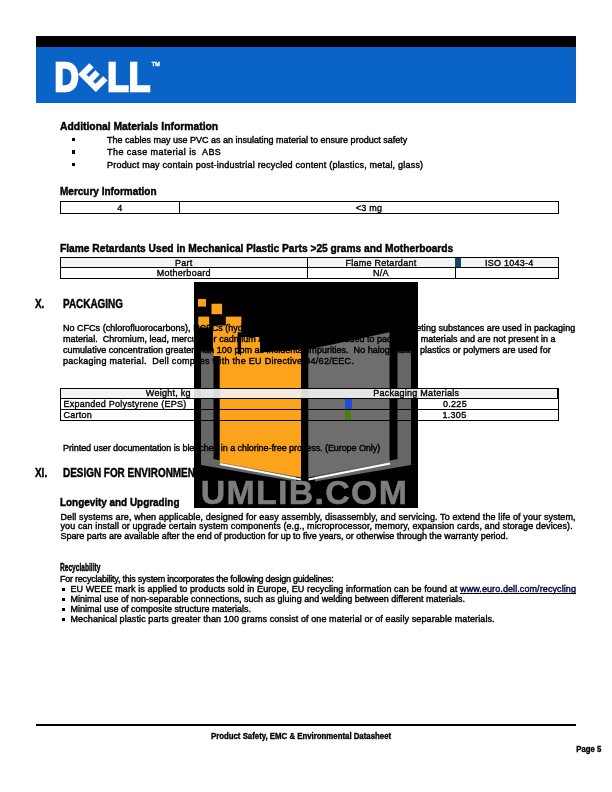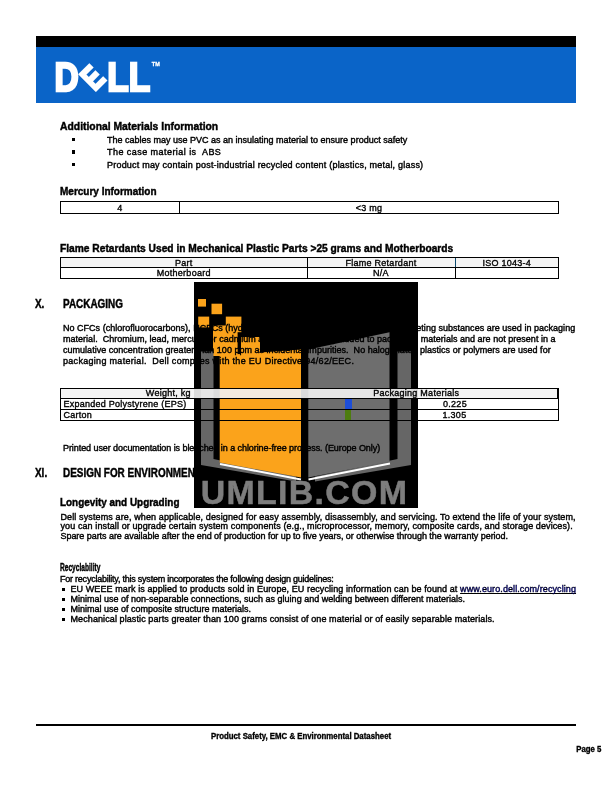--- a/index.html
+++ b/index.html
@@ -72,21 +72,21 @@
   <div class="row" style="height:11.1px">
     <div class="cell" style="width:118px;border-right:1px solid #000">4</div>
     <div class="cell" style="flex:1">&lt;3 mg</div>
   </div>
 </div>
 
 <div class="abs h2" style="left:60px;top:241.9px;transform:scaleX(0.897)">Flame Retardants Used in Mechanical Plastic Parts &gt;25 grams and Motherboards</div>
 <div class="tbl" style="left:60px;top:256.9px;width:497px">
   <div class="row" style="height:9.6px;border-bottom:1px solid #000">
     <div class="cell hdr" style="width:245.5px;border-right:1px solid #000">Part</div>
-    <div class="cell hdr" style="width:147px;border-right:1px solid #0c4a6e">Flame Retardant</div>
+    <div class="cell hdr" style="width:147px;border-right:6px solid #0c4a6e">Flame Retardant</div>
     <div class="cell hdr" style="flex:1">ISO 1043-4</div>
   </div>
   <div class="row" style="height:9.6px">
     <div class="cell" style="width:245.5px;border-right:1px solid #000">Motherboard</div>
     <div class="cell" style="width:147px;border-right:1px solid #000">N/A</div>
     <div class="cell" style="flex:1"></div>
   </div>
 </div>
 
 <div class="abs h1" style="left:34.5px;top:297.2px;transform:scaleX(0.776)">X.</div>
@@ -111,21 +111,21 @@
   </div>
 </div>
 
 <div class="abs t" style="left:63px;top:442.7px;letter-spacing:-0.07px">Printed user documentation is bleached in a chlorine-free process. (Europe Only)</div>
 
 <div class="abs h1" style="left:34.5px;top:466.1px;transform:scaleX(0.776)">XI.</div>
 <div class="abs h1" style="left:62.5px;top:466.1px;transform:scaleX(0.776)">DESIGN FOR ENVIRONMENT</div>
 
 <div class="abs h2" style="left:60px;top:496.1px;transform:scaleX(0.87)">Longevity and Upgrading</div>
 <div class="abs t" style="left:60.5px;top:511.5px;letter-spacing:0.12px">Dell systems are, when applicable, designed for easy assembly, disassembly, and servicing. To extend the life of your system,</div>
-<div class="abs t" style="left:60.5px;top:521.4px;letter-spacing:0.1px">you can install or upgrade certain system components (e.g., microprocessor, memory, composite cards, and storage devices).</div>
+<div class="abs t" style="left:60.5px;top:521.4px;letter-spacing:0.1px">you can install or upgrade certain system components (e.g., microprocessor, memory, expansion cards, and storage devices).</div>
 <div class="abs t" style="left:60.5px;top:531.3px;letter-spacing:-0.05px">Spare parts are available after the end of production for up to five years, or otherwise through the warranty period.</div>
 
 <div class="abs h2" style="left:60px;top:560.9px;transform:scaleX(0.58)">Recyclability</div>
 <div class="abs t" style="left:60px;top:573.6px;letter-spacing:-0.23px">For recyclability, this system incorporates the following design guidelines:</div>
 <div class="abs sq" style="left:62px;top:588.3px;width:3px;height:3px"></div>
 <div class="abs sq" style="left:62px;top:598.2px;width:3px;height:3px"></div>
 <div class="abs sq" style="left:62px;top:608px;width:3px;height:3px"></div>
 <div class="abs sq" style="left:62px;top:617.9px;width:3px;height:3px"></div>
 <div class="abs t" style="left:70.5px;top:584.4px;letter-spacing:0.09px">EU WEEE mark is applied to products sold in Europe, EU recycling information can be found at <a href="#">www.euro.dell.com/recycling</a></div>
 <div class="abs t" style="left:70.5px;top:594.2px">Minimal use of non-separable connections, such as gluing and welding between different materials.</div>

